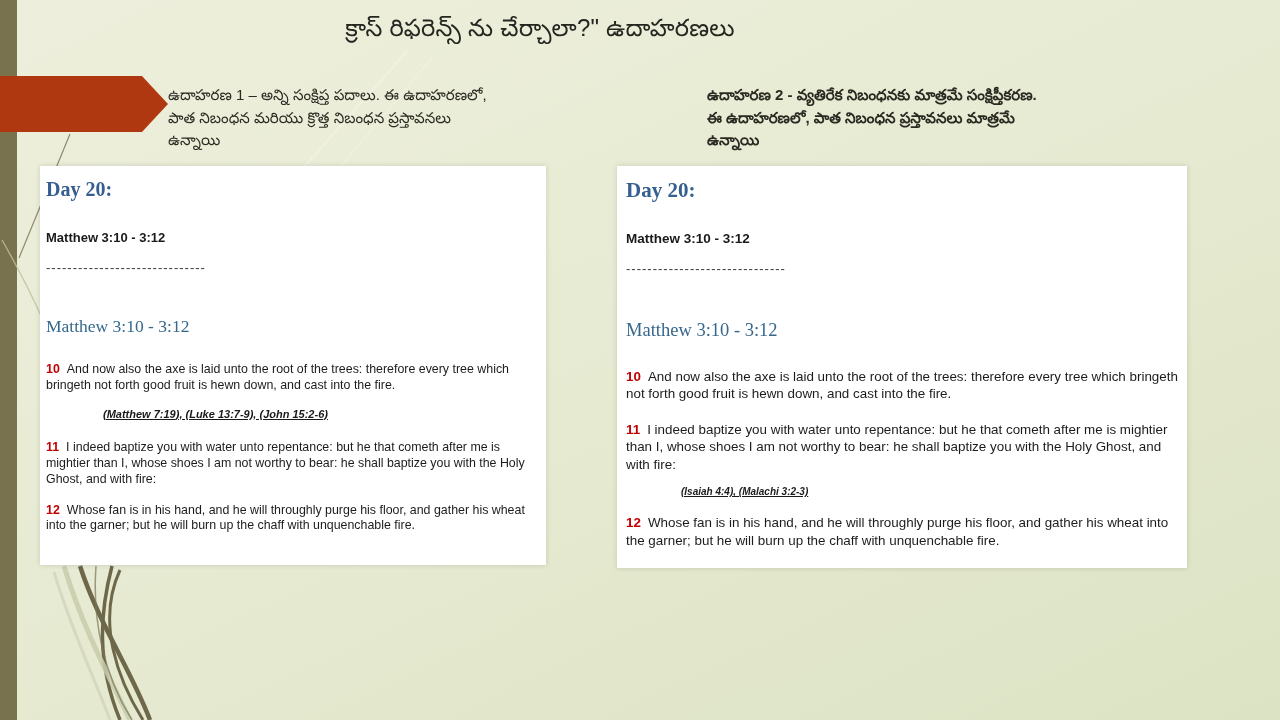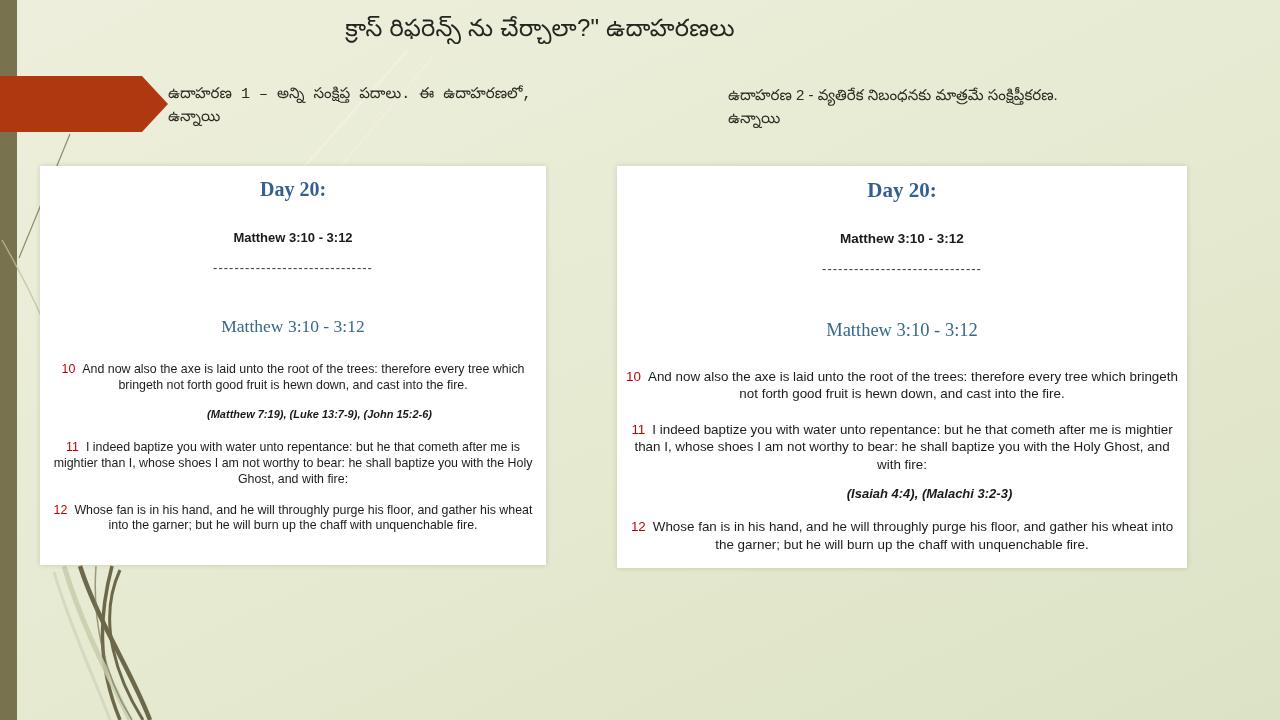--- a/index.html
+++ b/index.html
@@ -19,27 +19,26 @@
 
   .decor-svg{position:absolute;left:0;top:0;width:1280px;height:720px;pointer-events:none;}
 
   .slide-title{
     position:absolute;left:150px;top:14px;width:780px;text-align:center;
     font-size:24px;color:#262621;letter-spacing:.2px;
   }
 
   .caption{position:absolute;font-size:15px;line-height:1.5;color:#2A2A22;}
   .caption span{display:block;}
-  .caption-left{left:168px;top:84px;width:395px;font-family:Liberation Mono, monospace;}
-  .caption-right{left:728px;top:84px;width:430px;}
+  .caption-left{left:168px;top:84px;width:395px;}
+  .caption-right{left:707px;top:84px;width:430px;font-weight:bold;}
 
   .panel{
     position:absolute;background:#FFFFFF;box-shadow:0 0 5px rgba(60,60,40,.18);
     color:#1C1C1C;
-    text-align:center;
   }
   .panel-left{left:40px;top:166px;width:506px;height:399px;padding:10px 6px;box-sizing:border-box;}
   .panel-right{left:617px;top:166px;width:570px;height:402px;padding:10px 9px;box-sizing:border-box;}
 
   .day-heading{font-family:"Liberation Serif", serif;color:#365F91;font-weight:600;margin:2px 0 0 0;}
   .panel-left  .day-heading{font-size:20px;}
   .panel-right .day-heading{font-size:21px;}
 
   .passage-ref{font-weight:700;color:#1A1A1A;}
   .panel-left  .passage-ref{font-size:13px;margin-top:29px;}
@@ -49,31 +48,31 @@
   .panel-left  .divider{margin-top:15px;}
   .panel-right .divider{margin-top:15px;}
 
   .passage-heading{font-family:"Liberation Serif", serif;color:#35688C;font-weight:500;}
   .panel-left  .passage-heading{font-size:17.5px;margin-top:41px;}
   .panel-right .passage-heading{font-size:18.5px;margin-top:44px;}
 
   .verse{color:#1C1C1C;}
   .panel-left  .verse{font-size:12.4px;line-height:1.28;}
   .panel-right .verse{font-size:13.4px;line-height:1.3;}
-  .verse .vnum{color:#C00000;margin-right:7px;}
+  .verse .vnum{color:#C00000;margin-right:7px;font-weight:bold;}
   .panel-left  .v10{margin-top:25px;}
   .panel-left  .v11{margin-top:17px;}
   .panel-left  .v12{margin-top:15px;}
   .panel-right .v10{margin-top:27px;}
   .panel-right .v11{margin-top:18px;}
   .panel-right .v12{margin-top:17px;}
 
-  .refs{font-style:italic;font-weight:600;color:#1A1A1A;}
+  .refs{font-style:italic;font-weight:600;color:#1A1A1A;text-decoration:underline;}
   .panel-left  .refs{font-size:11px;line-height:1.65;margin-top:11px;padding-left:57px;padding-right:4px;}
-  .panel-right .refs{font-size:13px;margin-top:13px;padding-left:55px;}
+  .panel-right .refs{font-size:10px;margin-top:13px;padding-left:55px;}
 </style>
 </head>
 <body>
 
 <div class="slide">
 
   <div class="edge-bar"></div>
 
   <svg class="decor-svg" viewBox="0 0 1280 720" xmlns="http://www.w3.org/2000/svg">
 
@@ -90,25 +89,27 @@
     <path d="M 54 572 C 72 632 96 682 110 720" stroke="#D4D7BE" stroke-width="3" fill="none" opacity="0.9"></path>
     <path d="M 96 566 C 92 620 104 676 132 720" stroke="#7A7355" stroke-width="1.5" fill="none" opacity="0.7"></path>
   </svg>
 
   <div class="arrow-shape"></div>
 
   <div class="slide-title">క్రాస్ రిఫరెన్స్ ను చేర్చాలా?" ఉదాహరణలు</div>
 
   <div class="caption caption-left">
     <span>ఉదాహరణ 1 – అన్ని సంక్షిప్త పదాలు.  ఈ ఉదాహరణలో,</span>
+    <span>పాత నిబంధన మరియు క్రొత్త నిబంధన ప్రస్తావనలు</span>
     <span>ఉన్నాయి</span>
   </div>
 
   <div class="caption caption-right">
     <span>ఉదాహరణ 2 - వ్యతిరేక నిబంధనకు మాత్రమే సంక్షిప్తీకరణ.</span>
+    <span>ఈ ఉదాహరణలో, పాత నిబంధన ప్రస్తావనలు మాత్రమే</span>
     <span>ఉన్నాయి</span>
   </div>
 
   <div class="panel panel-left">
     <div class="day-heading">Day 20:</div>
     <div class="passage-ref">Matthew 3:10 - 3:12</div>
     <div class="divider">------------------------------</div>
     <div class="passage-heading">Matthew 3:10 - 3:12</div>
 
     <div class="verse v10">

